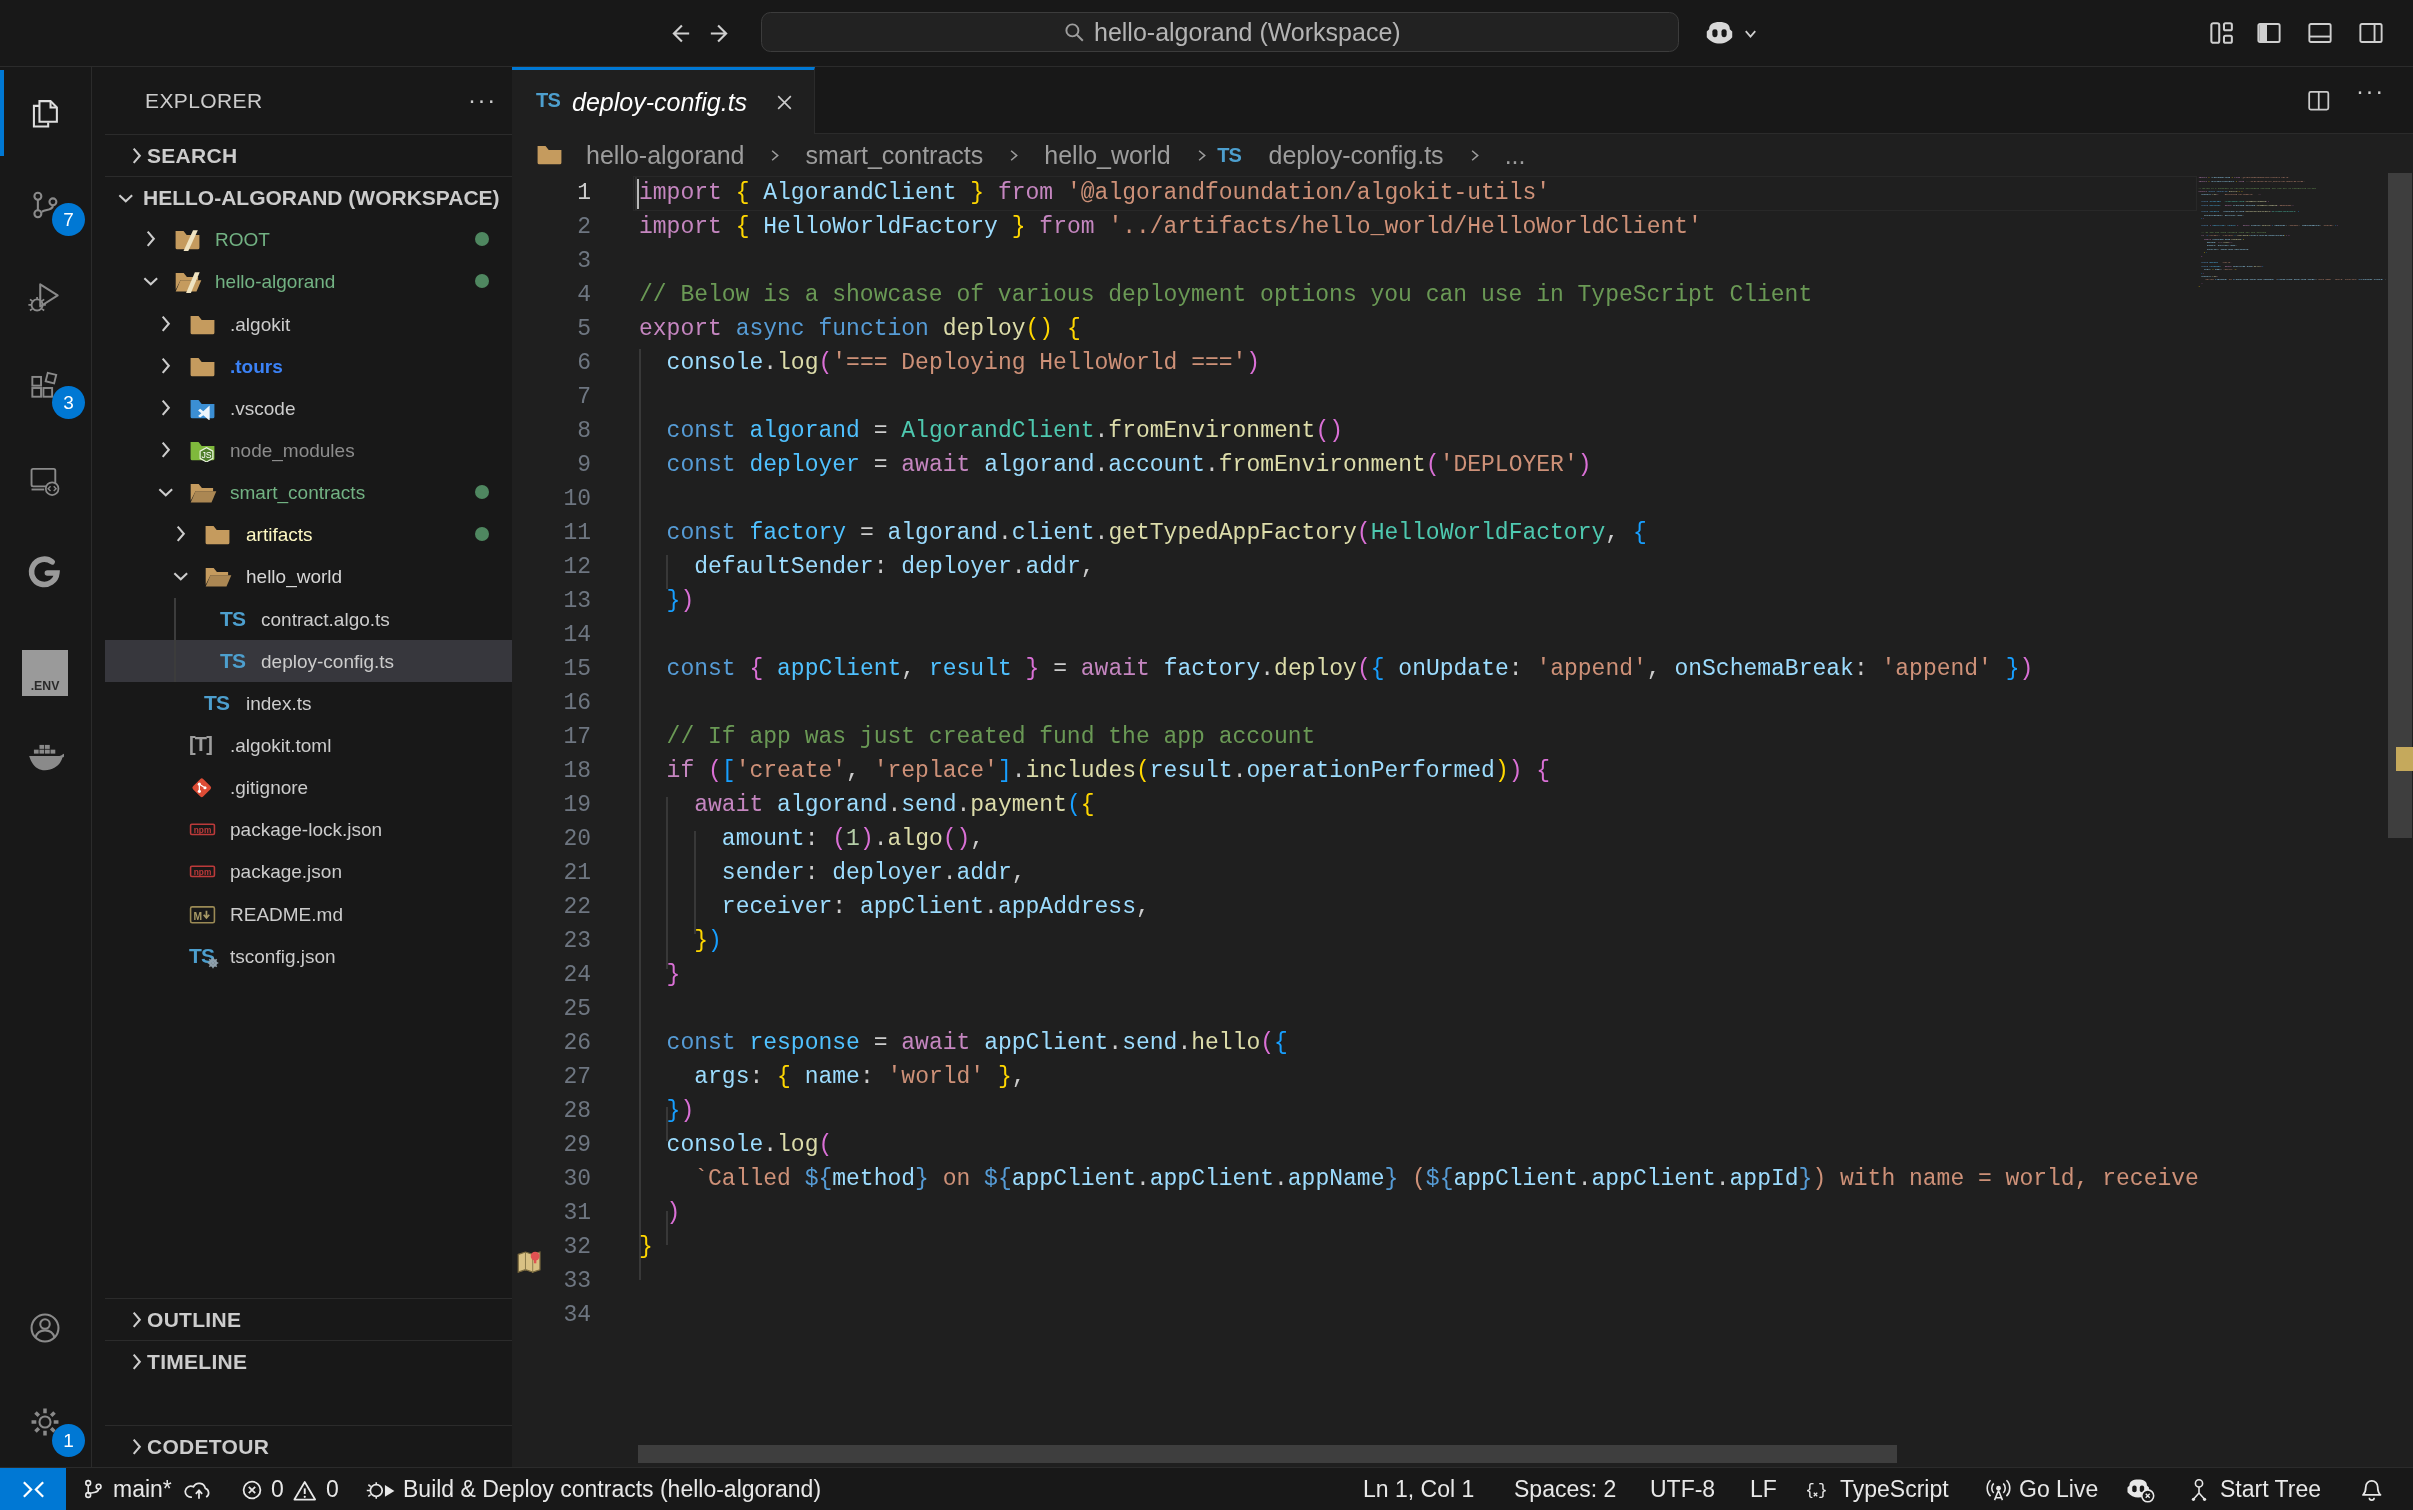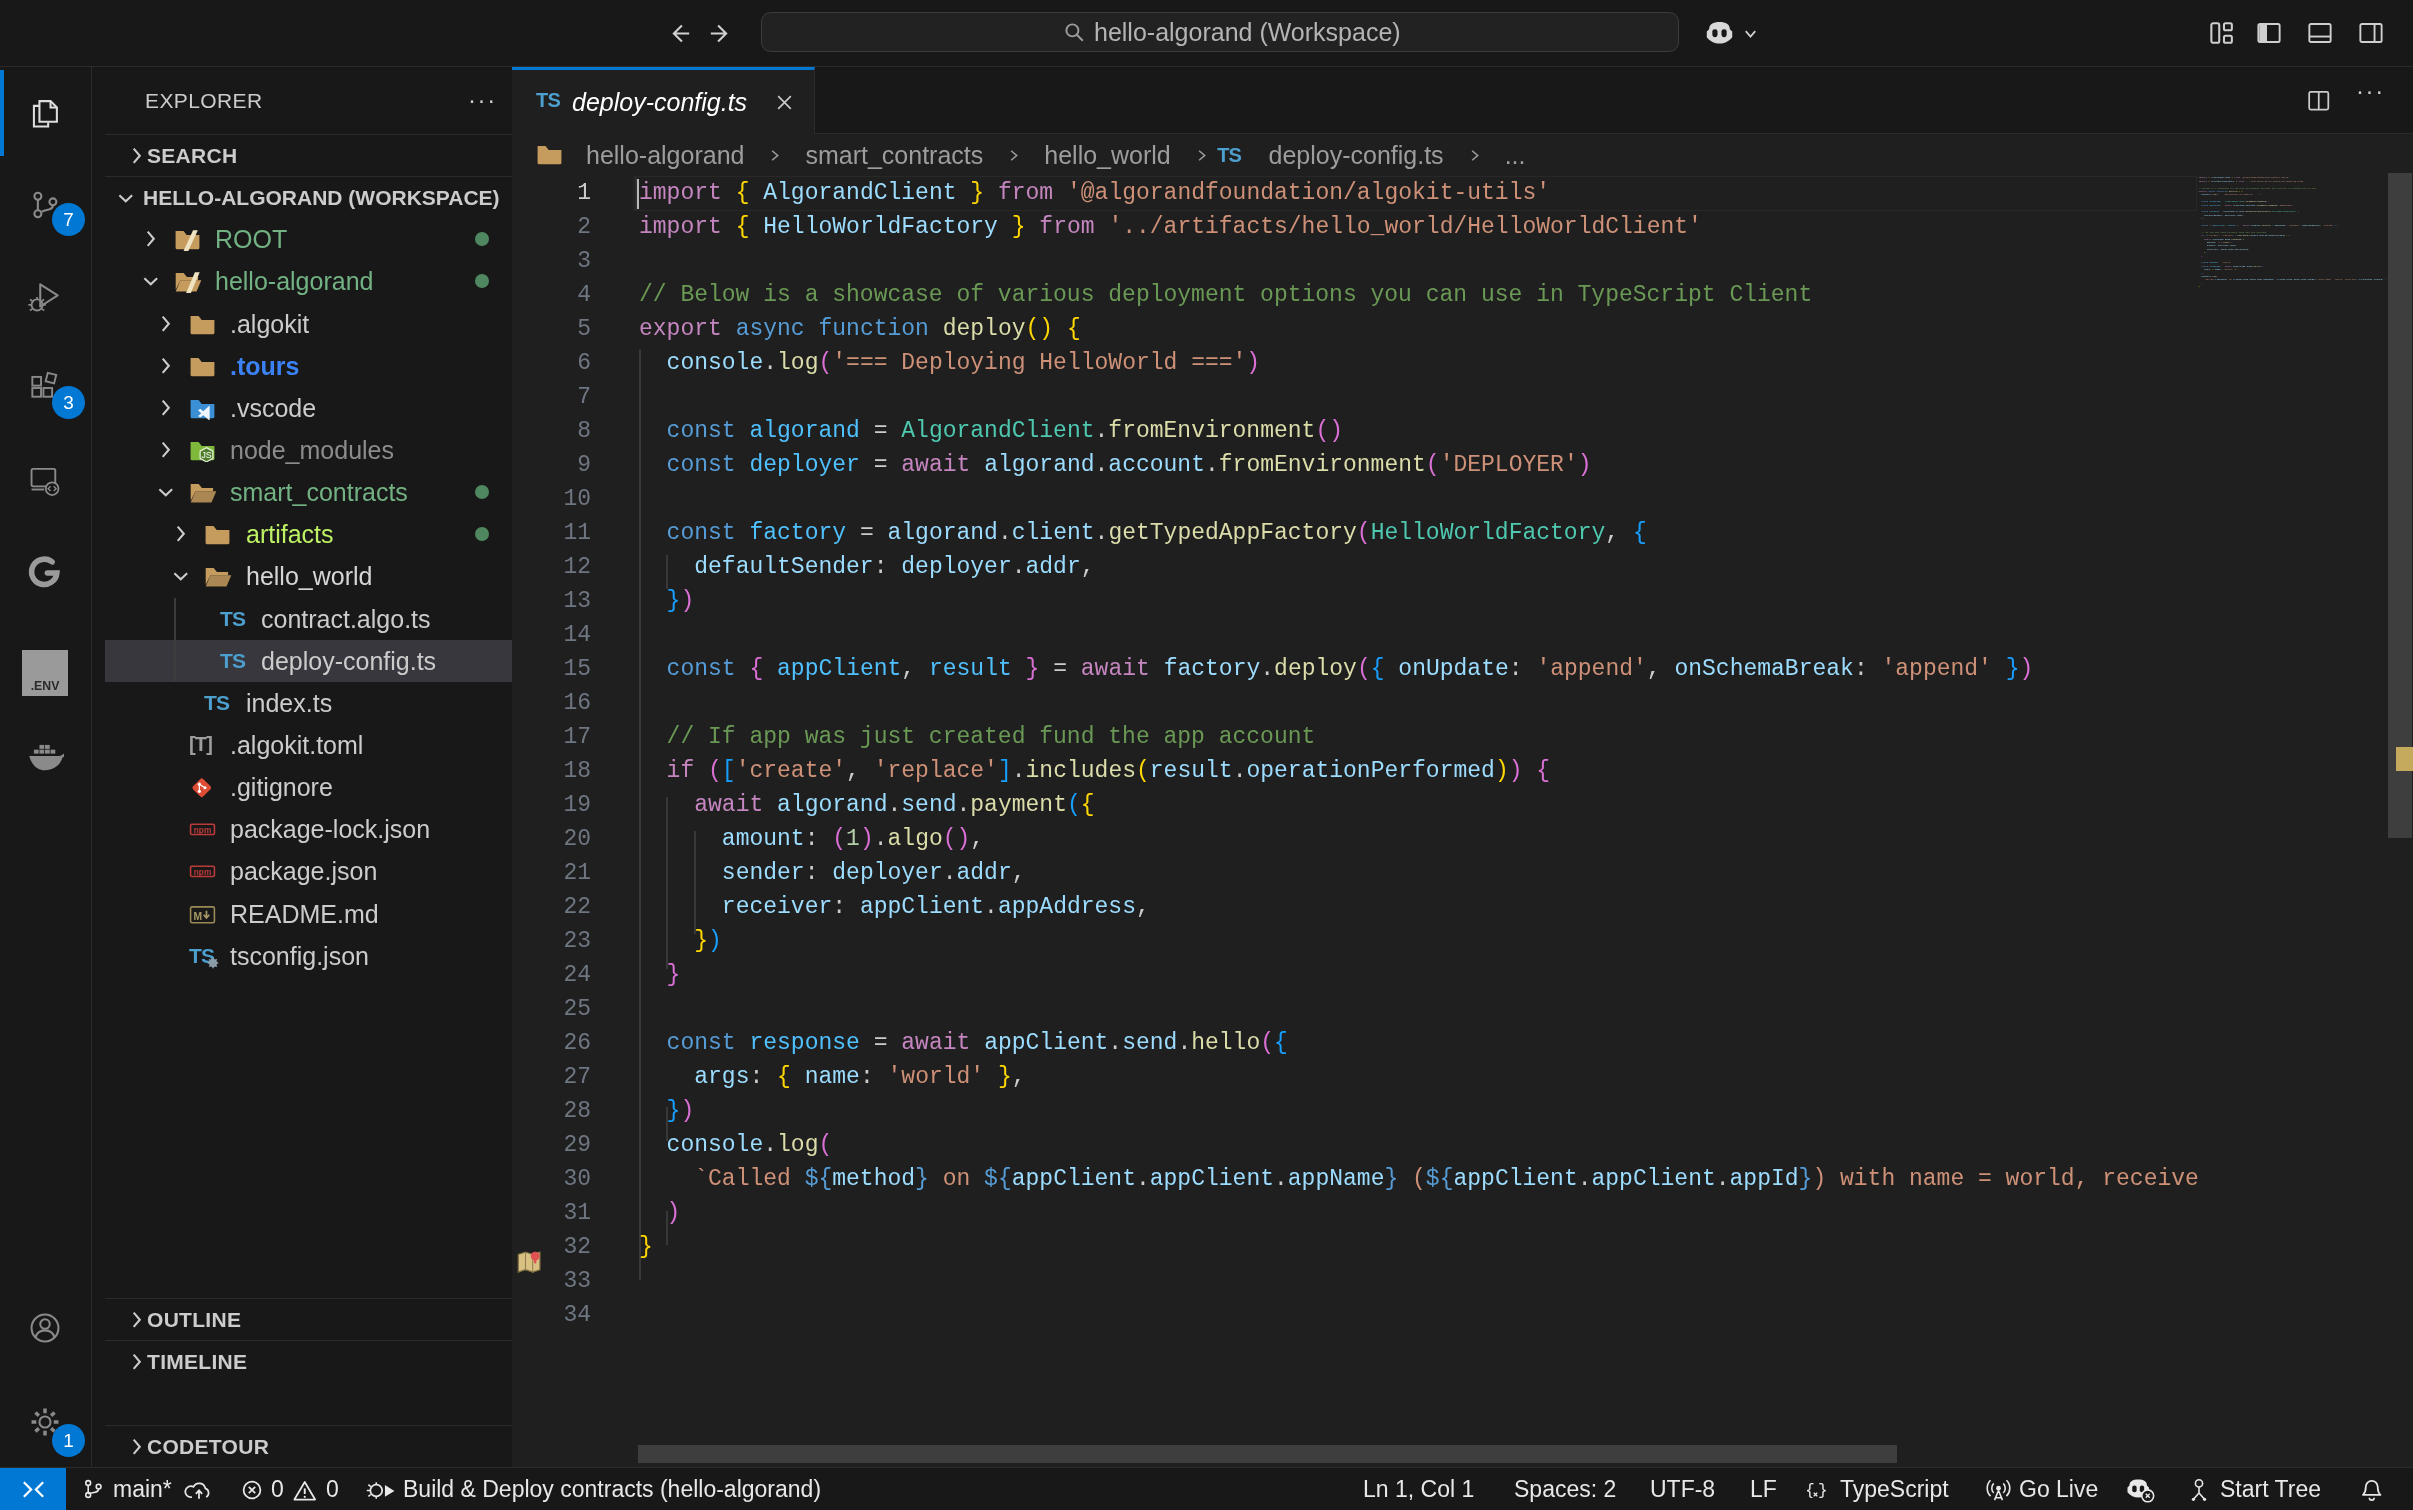--- a/index.html
+++ b/index.html
@@ -8,21 +8,21 @@
 .k1{color:#C586C0}.k2{color:#569CD6}.v{color:#9CDCFE}.cv{color:#4FC1FF}
 .f{color:#DCDCAA}.t{color:#4EC9B0}.s{color:#CE9178}.c{color:#6A9955}
 .n{color:#B5CEA8}.w{color:#cccccc}.b1{color:#FFD700}.b2{color:#DA70D6}.b3{color:#179FFF}
 .cl{height:34px;line-height:34px;white-space:pre;color:#cccccc}
 .gn{height:34px;line-height:34px;text-align:right;color:#6e7681}
 .gn.act{color:#cccccc}
 .trow{position:absolute;left:0;width:421px;height:42px}
 .trow.sel{background:#37373d}
 .tw{position:absolute;top:8px}
 .ti{position:absolute;top:8.8px;width:29px;height:25.5px}
-.tl{position:absolute;top:0;height:42px;line-height:43px;font-size:25px;white-space:nowrap}
+.tl{position:absolute;top:0;height:42px;line-height:43px;font-size:19px;white-space:nowrap}
 .gdot{position:absolute;left:370px;top:14px;width:14.4px;height:14.4px;border-radius:50%;background:#4f8760}
 .fico{position:relative;display:inline-block;font-weight:bold;font-size:21px;letter-spacing:-0.8px}
 .tsico{color:#4d9fce}
 .tomlico{color:#9d9d9d;font-size:20px}
 .sect{position:absolute;left:0;width:421px;height:42px;border-top:1.6px solid #2b2b2b;color:#cccccc}
 .sect svg{position:absolute;left:19px;top:8px}
 .sect span{position:absolute;left:42px;top:0;line-height:42px;font-size:21px;font-weight:bold;letter-spacing:0.3px}
 .ig{position:absolute;width:1.6px;background:#383838}
 .sbitem{position:absolute;top:0;height:43px;display:flex;align-items:center;gap:8px;color:#e8e8e8;font-size:23px;white-space:nowrap}
 .bct{color:#9d9d9d;font-size:25px;margin:0 21px}
@@ -227,21 +227,21 @@
       <span class="tl" style="left:125px;color:#72b283;">smart_contracts</span>
       <span class="gdot"></span>
     </div>
 <div class="trow" style="top:446px">
       <span class="tw" style="left:63px"><svg class="" width="25.5" height="25.5" viewBox="0 0 32 32" fill="none">
           <path d="M12.16 7.04 L19.84 16.0 L12.16 24.96" stroke="#cccccc" stroke-width="2.6"></path>
         </svg></span>
       <span class="ti" style="left:99px"><svg class="" width="27" height="24" viewBox="0 0 34 30" fill="none">
           <path d="M2 5 h10 l4 5 h16 v16 a2 2 0 0 1 -2 2 H4 a2 2 0 0 1 -2 -2 z" fill="#c59b5e"></path>
         </svg></span>
-      <span class="tl" style="left:141px;color:#bef264;">artifacts</span>
+      <span class="tl" style="left:141px;color:#fef9c3;">artifacts</span>
       <span class="gdot"></span>
     </div>
 <div class="trow" style="top:488px">
       <span class="tw" style="left:63px"><svg class="" width="25.5" height="25.5" viewBox="0 0 32 32" fill="none">
           <path d="M8.0 12.8 L16.0 20.48 L24.0 12.8" stroke="#cccccc" stroke-width="2.6"></path>
         </svg></span>
       <span class="ti" style="left:99px"><svg class="" width="29" height="24" viewBox="0 0 36 30" fill="none">
           <path d="M2 5 h10 l4 5 h14 v4 H8 L2 26 z" fill="#c59b5e"></path>
           <path d="M8 14 h26 l-6 14 H2 z" fill="#c59b5e" opacity="0.85"></path>
         </svg></span>

